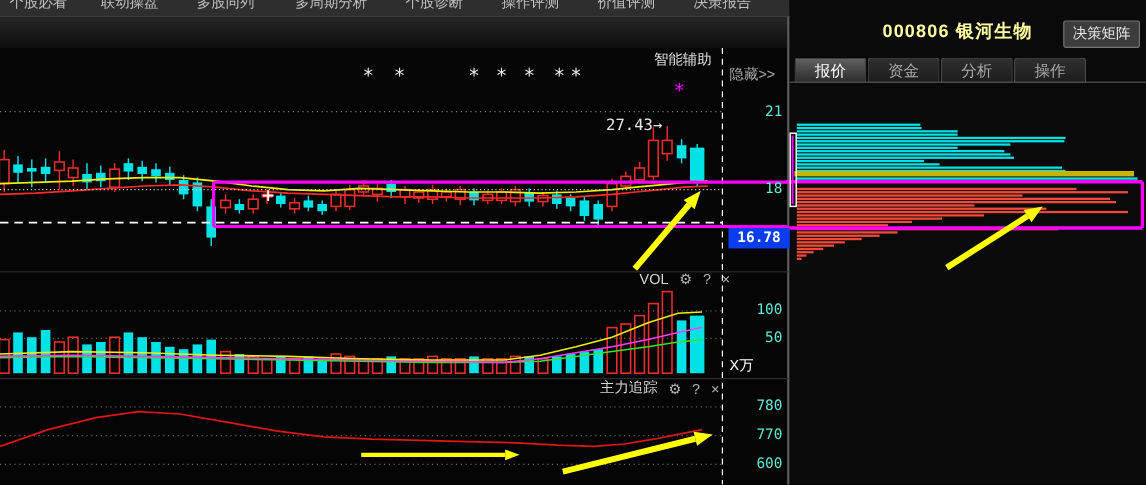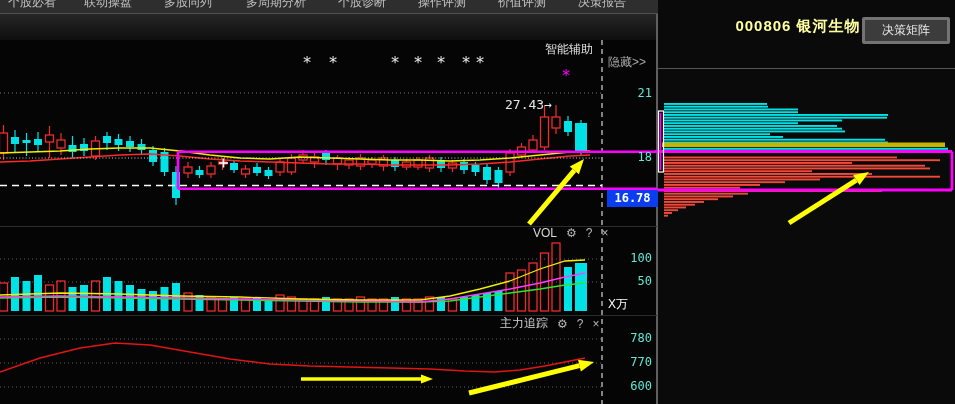--- a/index.html
+++ b/index.html
@@ -21,22 +21,22 @@
   .axis{width:32px;text-align:right;color:#5eead4;}
   .tag{position:absolute;left:607px;top:190px;width:51px;height:17px;line-height:17px;
     text-align:center;color:#fff;font-size:12px;z-index:6;}
   .hdr{position:absolute;display:flex;gap:9px;align-items:center;z-index:6;font-size:12px;color:#d6d6d6;}
   .hdr .ic{color:#b5b5b5;cursor:pointer;font-size:12px;}
   svg.overlay{position:absolute;left:0;top:0;z-index:5;pointer-events:none;}
   
   .rpanel{position:absolute;left:658px;top:0;width:297px;height:404px;background:#0a0a0a;}
   .rtitle{position:absolute;left:30px;top:17px;width:220px;text-align:center;font-size:15px;
     font-weight:bold;letter-spacing:1px;}
-  .matrix{position:absolute;right:5px;top:17px;padding:2px 17px;font-size:12px;color:#e8e8e8;
-    background:#3c3c3c;border:3px solid #737373;border-radius:2px;cursor:pointer;}
+  .matrix{position:absolute;right:5px;top:17px;padding:2px 7px;font-size:12px;color:#e8e8e8;
+    background:#3c3c3c;border:1px solid #737373;border-radius:2px;cursor:pointer;}
   .tabs{position:absolute;left:0;top:48px;width:297px;height:21px;}
   .tab{position:absolute;top:0;width:58px;height:20px;line-height:20px;text-align:center;
     font-size:13px;color:#a8a8a8;background:linear-gradient(#2f2f2f,#1c1c1c);
     border:1px solid #4a4a4a;border-bottom:none;border-radius:3px 3px 0 0;cursor:pointer;}
   .tab.active{color:#ffffff;background:linear-gradient(#606060,#2a2a2a);}
   .tabline{position:absolute;left:658px;top:68px;width:297px;height:1px;background:#555;}
 </style>
 </head>
 <body>
 
@@ -91,20 +91,26 @@
   <div class="lbl mono axis" style="left:620px;top:331px">780</div>
   <div class="lbl mono axis" style="left:620px;top:355px">770</div>
   <div class="lbl mono axis" style="left:620px;top:379px">600</div>
 
   <div class="rpanel">
     <div class="rtitle" id="rtitle" style="color: rgb(255, 255, 160);">
       <span>000806</span>
       <span>银河生物</span>
     </div>
     <div class="matrix">决策矩阵</div>
+    <div class="tabs">
+      <div class="tab active" style="left:4px">报价</div>
+      <div class="tab" style="left:65px">资金</div>
+      <div class="tab" style="left:126px">分析</div>
+      <div class="tab" style="left:187px">操作</div>
+    </div>
     <div class="pane" style="left:0;top:69px;width:297px;height:335px"></div>
   </div>
   <div class="tabline"></div>
 
   <svg class="overlay" width="955" height="404" id="ov">
       <line x1="0" y1="93" x2="602" y2="93" stroke="#787878" stroke-width="1" stroke-dasharray="1 3"></line>
       <line x1="0" y1="259" x2="602" y2="259" stroke="#606060" stroke-width="1" stroke-dasharray="1 3"></line>
       <line x1="0" y1="282" x2="602" y2="282" stroke="#606060" stroke-width="1" stroke-dasharray="1 3"></line>
       <line x1="0" y1="339" x2="602" y2="339" stroke="#606060" stroke-width="1" stroke-dasharray="1 3"></line>
       <line x1="0" y1="363" x2="602" y2="363" stroke="#606060" stroke-width="1" stroke-dasharray="1 3"></line>

